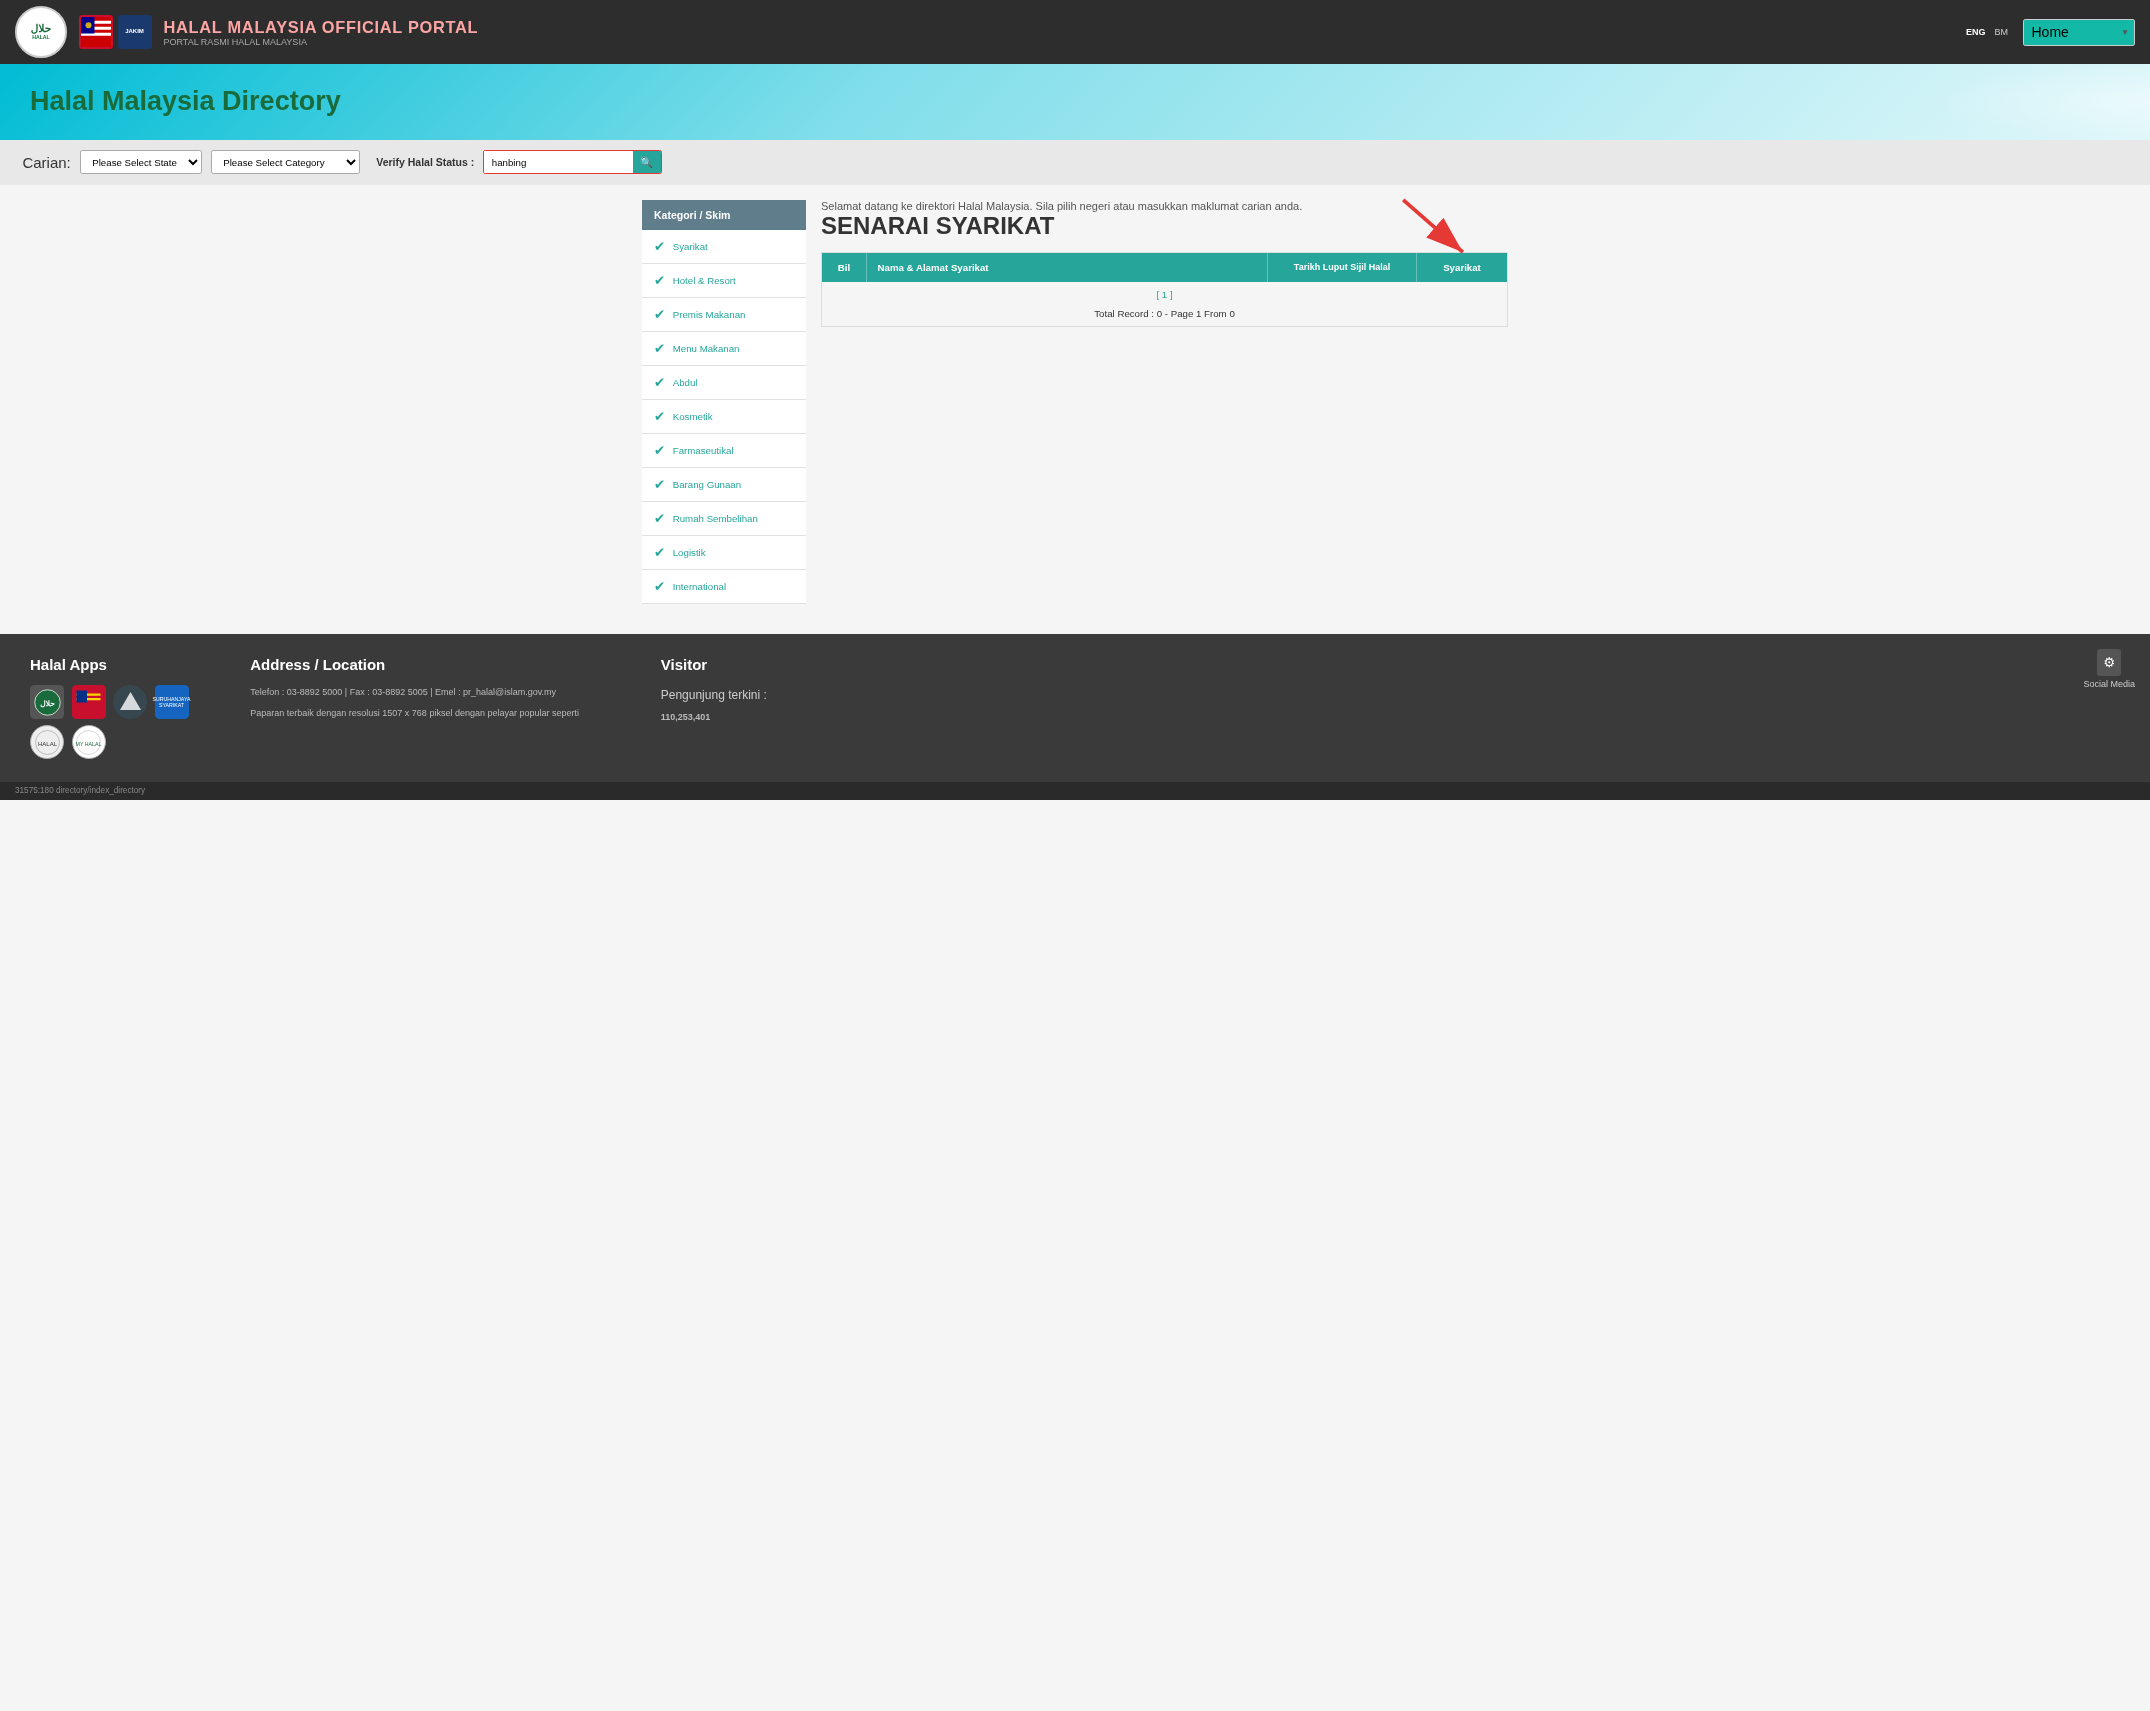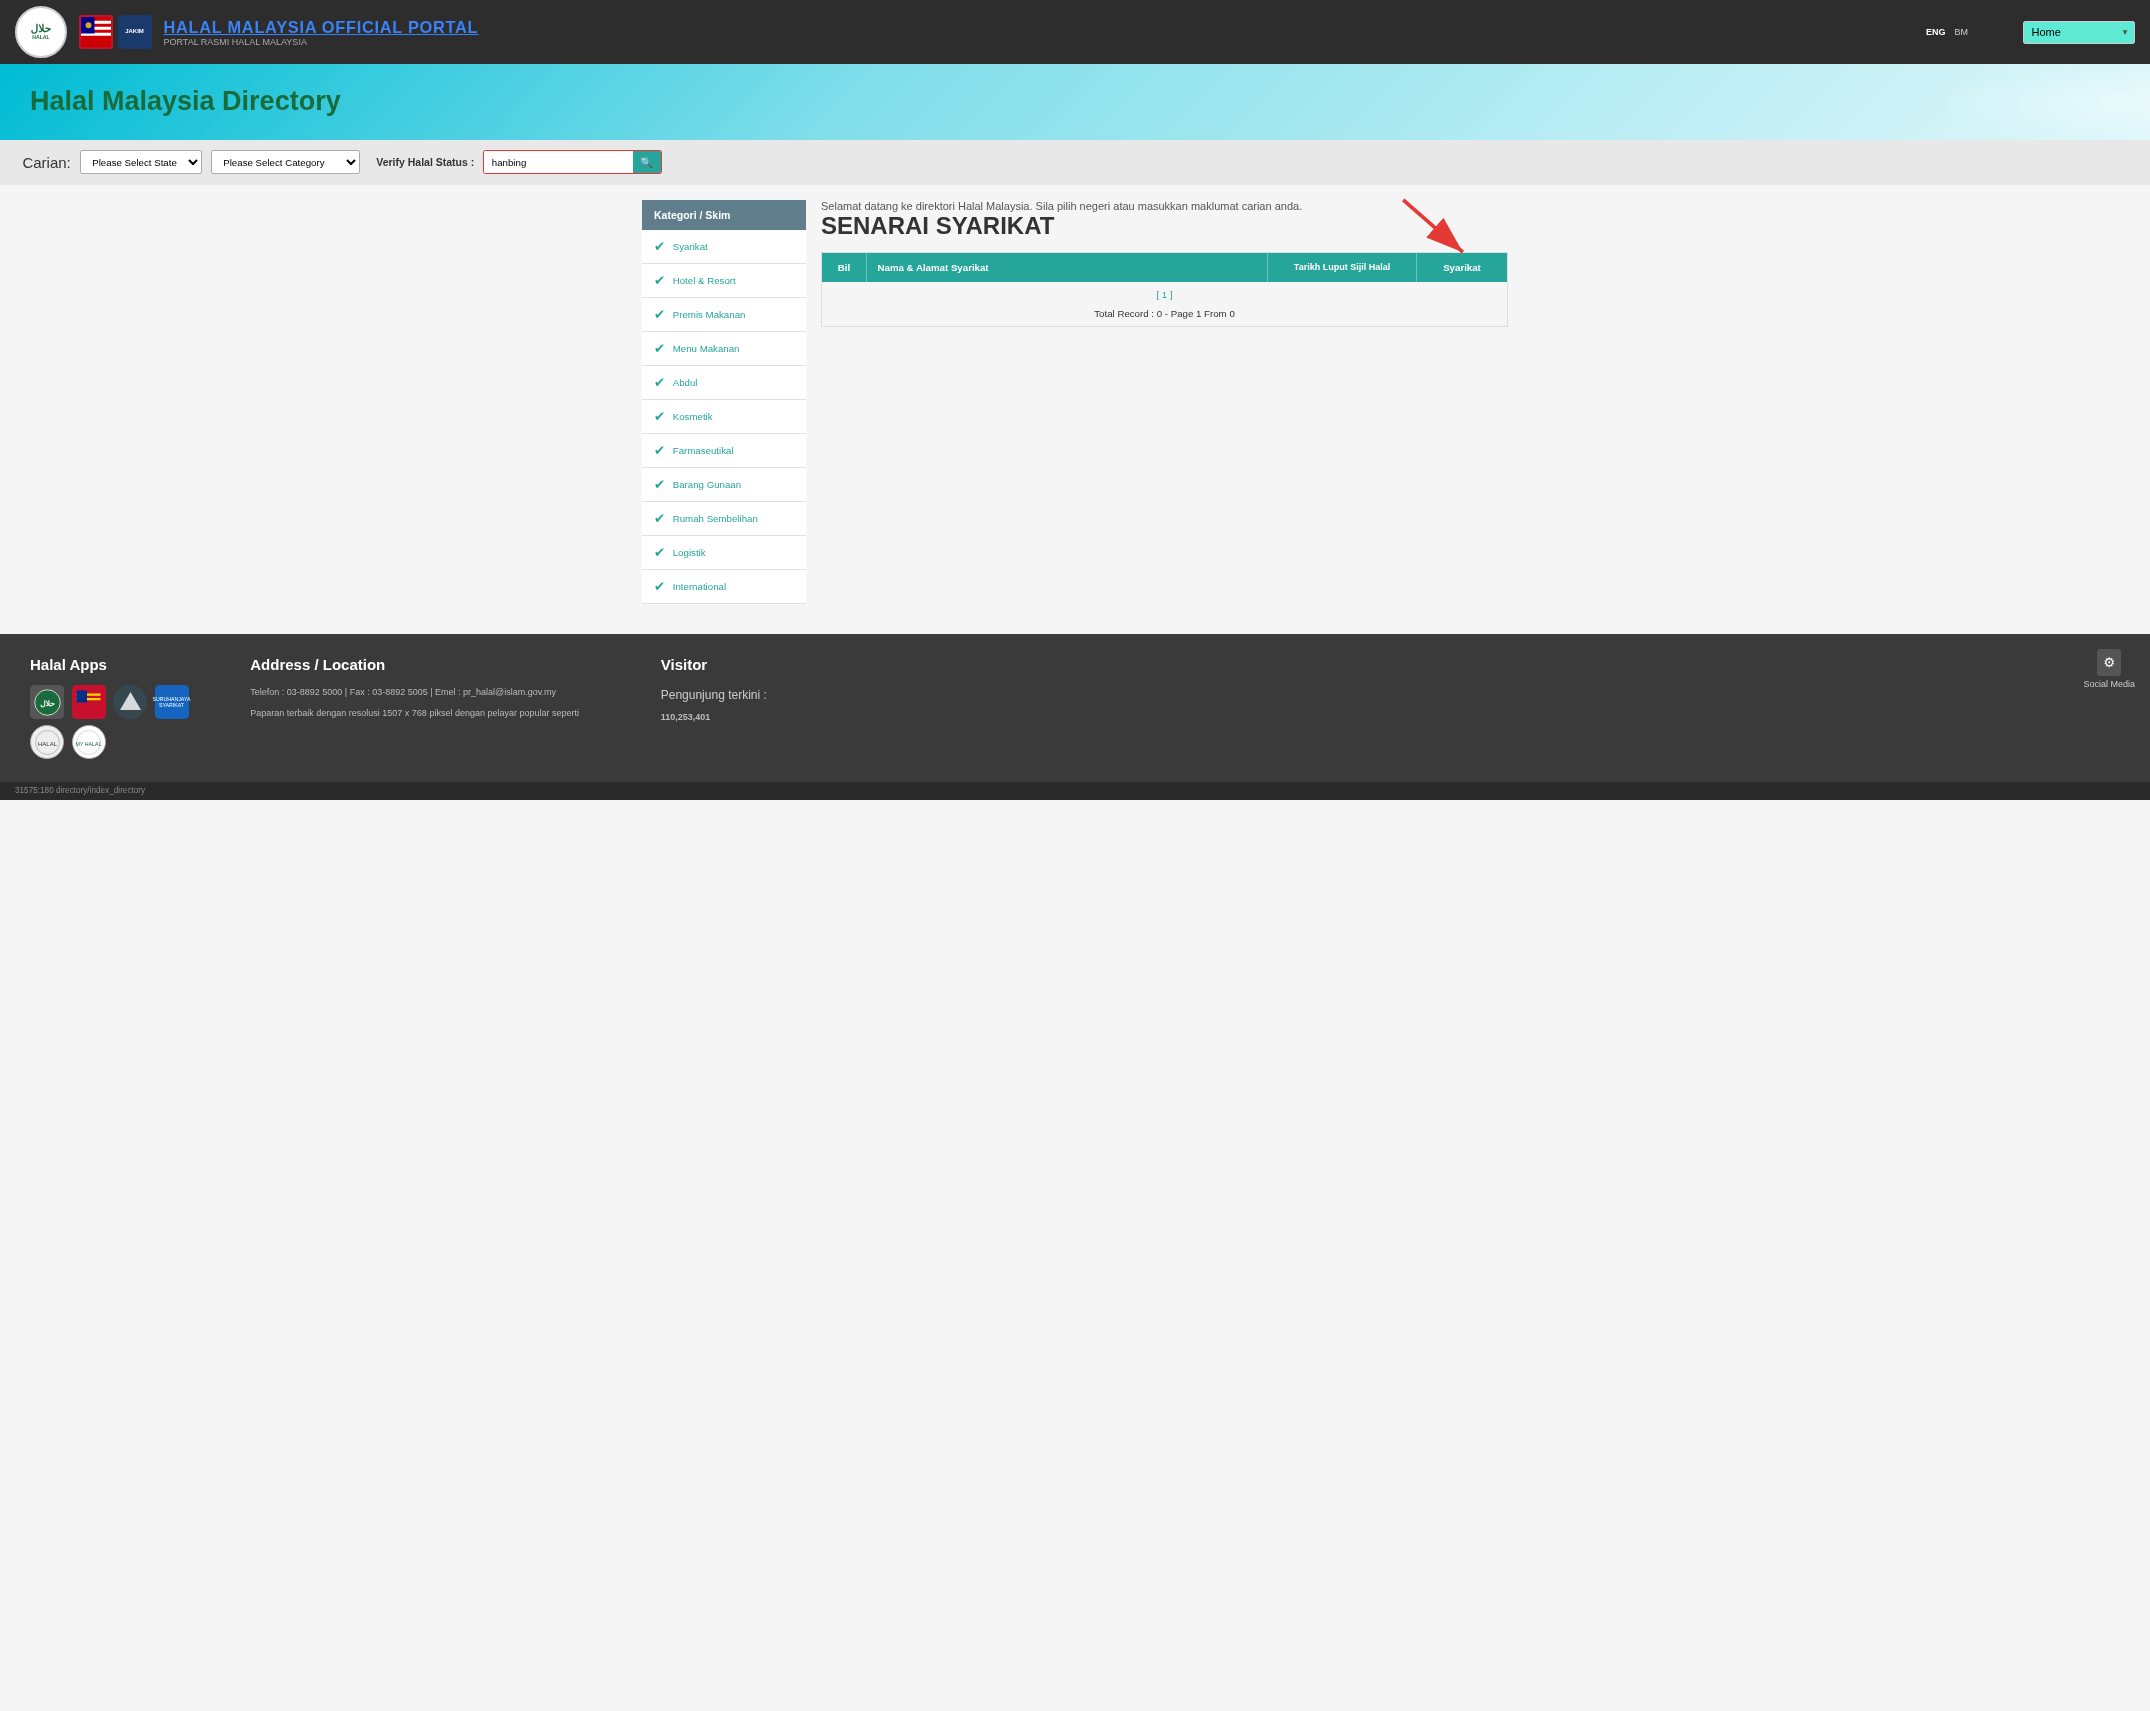--- a/index.html
+++ b/index.html
@@ -5,26 +5,26 @@
     * { margin: 0; padding: 0; box-sizing: border-box; }
     body { font-family: Arial, sans-serif; font-size: 10.5px; background: #f5f5f5; min-width: 896px; }
 
     
     .header { background: #2d2d2d; display: flex; align-items: center; padding: 6px 15px; gap: 12px; }
     .logo-circle { width: 52px; height: 52px; border-radius: 50%; background: #fff; display: flex; align-items: center; justify-content: center; font-weight: bold; font-size: 13.4px; color: #1a6b3c; border: 2.2px solid #ccc; overflow: hidden; }
     .jakim-logos { display: flex; gap: 4.5px; align-items: center; }
     .jakim-badge { width: 34px; height: 34px; background: #c8102e; border-radius: 3px; display: flex; align-items: center; justify-content: center; color: white; font-size: 6.7px; font-weight: bold; }
     .jakim-badge2 { width: 34px; height: 34px; background: #003087; border-radius: 3px; display: flex; align-items: center; justify-content: center; color: white; font-size: 6.7px; font-weight: bold; }
     .header-title { flex: 1; }
-    .header-title h1 { color: #3b82f6; font-size: 16.4px; font-weight: bold; letter-spacing: 0.7px; text-decoration: underline; }
+    .header-title h1 { color: #fca5a5; font-size: 16.4px; font-weight: bold; letter-spacing: 0.7px; }
     .header-title p { color: #aaa; font-size: 9px; }
     .lang-buttons { display: flex; gap: 3px; }
     .lang-btn { background: transparent; border: none; color: #ccc; cursor: pointer; font-size: 9px; padding: 1.5px 3px; }
     .lang-btn.active { color: white; font-weight: bold; }
-    .nav-dropdown { background: #5eead4; border: 0.7px solid #ccc; padding: 4.5px 22.4px 4.5px 7.5px; font-size: 11px; border-radius: 2.2px; min-width: 112px; appearance: none; cursor: pointer; margin-left: 40px; }
+    .nav-dropdown { background: #14b8a6; border: 0.7px solid #ccc; padding: 4.5px 22.4px 4.5px 7.5px; font-size: 14px; border-radius: 2.2px; min-width: 112px; appearance: none; cursor: pointer; }
     .nav-select-wrap { position: relative; display: inline-block; }
     .nav-select-wrap::after { content: '▼'; position: absolute; right: 6px; top: 50%; transform: translateY(-50%); font-size: 8.2px; color: #555; pointer-events: none; }
 
     
     .hero { background: linear-gradient(135deg, #00bcd4 0%, #80deea 40%, #b2ebf2 70%, #e0f7fa 100%); padding: 22.4px 30px; position: relative; overflow: hidden; }
     .hero h2 { font-size: 27px; color: #1a6b3c; font-weight: bold; }
     .hero-decoration { position: absolute; right: 0; top: 0; width: 224px; height: 100%; background: radial-gradient(ellipse at right, rgba(255,255,255,0.4) 0%, transparent 70%); }
 
     
     .search-bar { background: #e8e8e8; padding: 10.5px 22.4px; display: flex; align-items: center; gap: 9px; }

